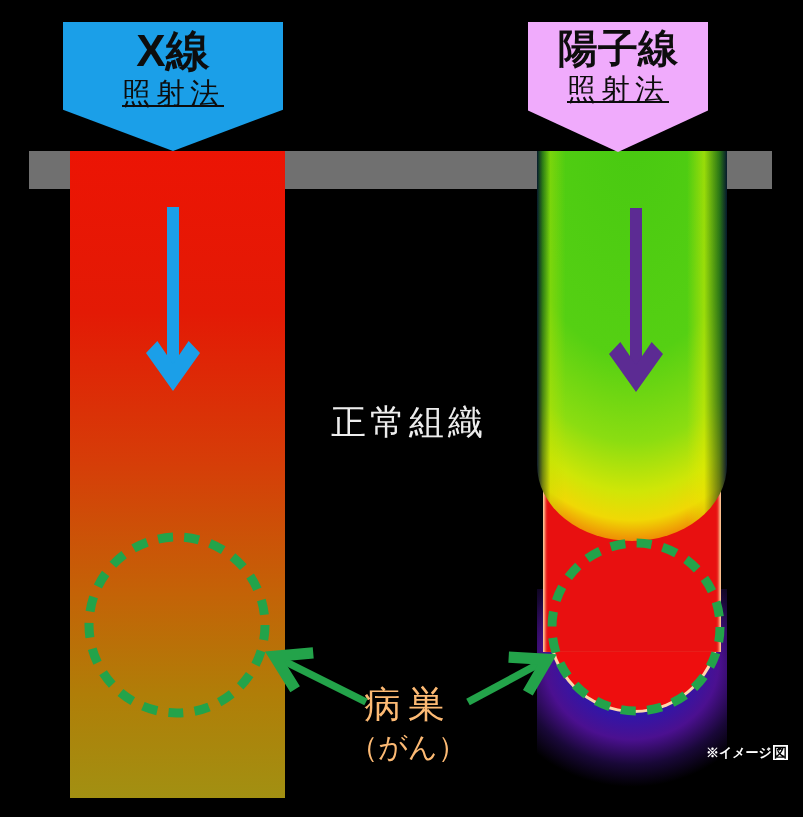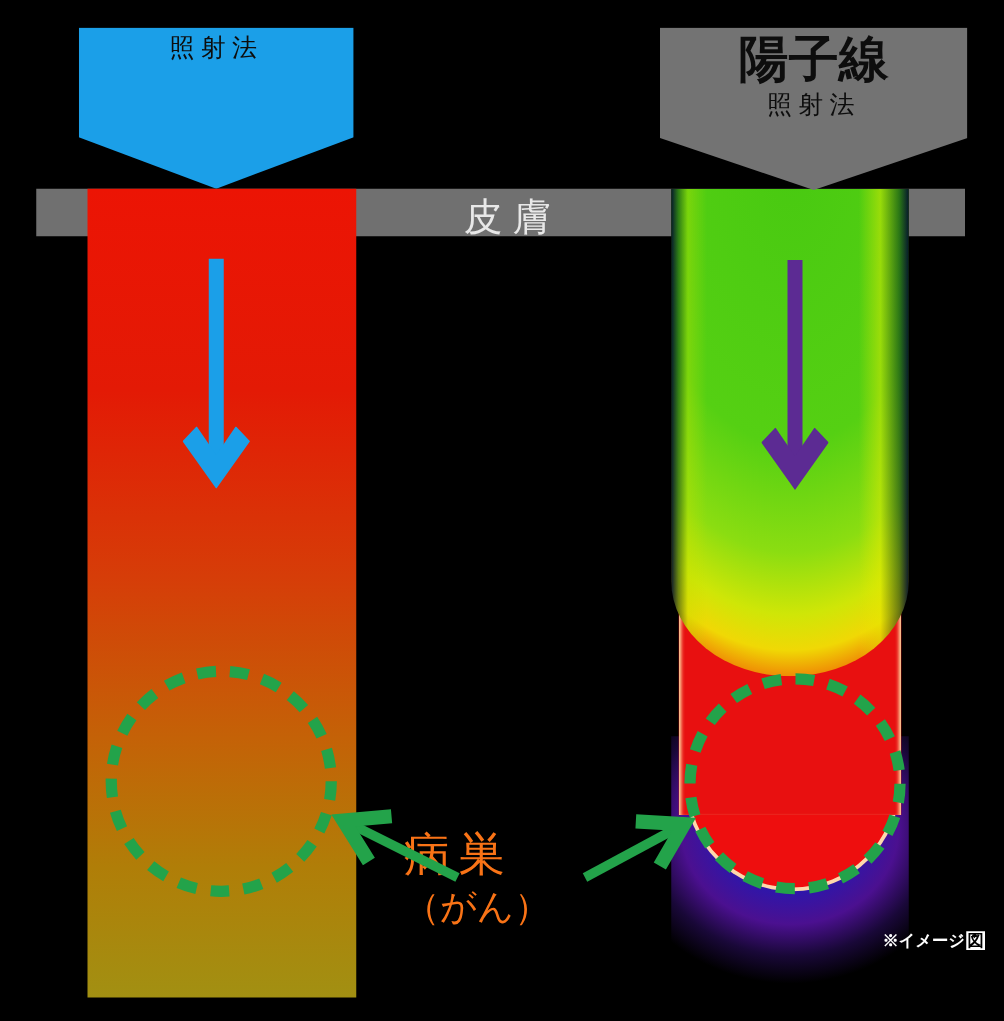--- a/index.html
+++ b/index.html
@@ -24,76 +24,77 @@
     box-shadow:inset 4px 0 3px -2px #ffd9a0, inset -4px 0 3px -2px #ffd9a0;}
   .green-beam{position:absolute;left:0;right:0;top:0;height:390px;
     border-radius:0 0 50% 50% / 0 0 76px 76px;
     background:
       linear-gradient(90deg,rgba(2,15,46,.95) 0%,rgba(16,60,24,.55) 3%,rgba(190,225,0,.38) 7%,rgba(0,0,0,0) 15%,rgba(0,0,0,0) 79%,rgba(225,235,0,.5) 88%,rgba(16,60,24,.6) 96%,rgba(2,15,46,.95) 100%),
       radial-gradient(ellipse 120% 106% at 50% -6%,#48c911 0%,#55d013 55%,#8bdd11 76%,#cfe607 88%,#f0d805 95%,#ef8d05 100%);}
   
   .banner{position:absolute;top:22px;display:flex;flex-direction:column;align-items:center;
     z-index:5;clip-path:polygon(0 0,100% 0,100% 68%,50% 100%,0 68%);padding-top:4px;box-sizing:border-box;}
   .banner-left{left:63px;width:220px;height:129px;background:#1b9fe8;}
-  .banner-right{left:528px;width:246px;height:130px;background:#737373;}
+  .banner-right{left:528px;width:180px;height:130px;background:#f0abfc;}
   .banner-title{font-weight:700;color:#0d0d0d;line-height:1.12;}
   .banner-left .banner-title{font-size:44px;}
   .banner-right .banner-title{font-size:40px;}
-  .banner-sub{font-size:20px;color:#0d0d0d;letter-spacing:5px;margin-top:-1px;}
+  .banner-sub{font-size:29px;color:#0d0d0d;letter-spacing:5px;margin-top:-1px;text-decoration:underline;}
   
   .arrow-stem{position:absolute;width:12px;z-index:4;}
   .arrow-head{position:absolute;width:54px;height:50px;z-index:4;
     clip-path:polygon(50% 100%,100% 24%,79% 0,50% 46%,21% 0,0 24%);}
   .stem-blue{left:167px;top:207px;height:172px;background:#1b9fe8;}
   .head-blue{left:146px;top:341px;background:#1b9fe8;}
   .stem-purple{left:630px;top:208px;height:174px;background:#5c2b93;}
   .head-purple{left:609px;top:342px;background:#5c2b93;}
   
   .normal-label{position:absolute;left:331px;top:399px;width:170px;font-size:35px;
     letter-spacing:4px;color:#ededed;z-index:3;}
-  .lesion-label{position:absolute;left:323px;top:664px;width:170px;
-    color:#f97316;z-index:3;line-height:1.1;}
+  .lesion-label{position:absolute;left:323px;top:685px;width:170px;text-align:center;
+    color:#fdba74;z-index:3;line-height:1.1;}
   .lesion-l1{font-size:37px;letter-spacing:7px;}
   .lesion-l2{font-size:29px;margin-top:6px;}
   
   .overlay{position:absolute;left:0;top:0;z-index:3;pointer-events:none;}
   
   .note{position:absolute;left:706px;top:744px;font-size:13px;color:#fff;z-index:6;white-space:nowrap;font-weight:bold;}
   .note-chip{background:#fff;color:#000;padding:0 1px;margin-left:1px;}
 </style>
 </head>
 <body>
 
 <div class="stage">
 
   <div class="skin-bar"></div>
-  <div class="skin-label">皮膚</div>
 
   <div class="col-left"></div>
 
   <div class="col-right">
     <div class="blue-glow"></div>
     <div class="red-blob"></div>
     <div class="red-block"></div>
     <div class="green-beam"></div>
   </div>
 
   <div class="banner banner-left">
+    <div class="banner-title">X線</div>
     <div class="banner-sub">照射法</div>
   </div>
   <div class="banner banner-right">
     <div class="banner-title">陽子線</div>
     <div class="banner-sub">照射法</div>
   </div>
 
   <div class="arrow-stem stem-blue"></div>
   <div class="arrow-head head-blue"></div>
   <div class="arrow-stem stem-purple"></div>
   <div class="arrow-head head-purple"></div>
 
+  <div class="normal-label">正常組織</div>
   <div class="lesion-label">
     <div class="lesion-l1">病巣</div>
     <div class="lesion-l2">（がん）</div>
   </div>
 
   <svg class="overlay" width="803" height="817" viewBox="0 0 803 817">
     <defs>
       <marker id="gah" markerWidth="7" markerHeight="7" refX="5" refY="3.5" orient="auto" markerUnits="strokeWidth">
         <path d="M0.8,0.8 L5.2,3.5 L0.8,6.2" fill="none" stroke="#23a34a" stroke-width="1.5"></path>
       </marker>

